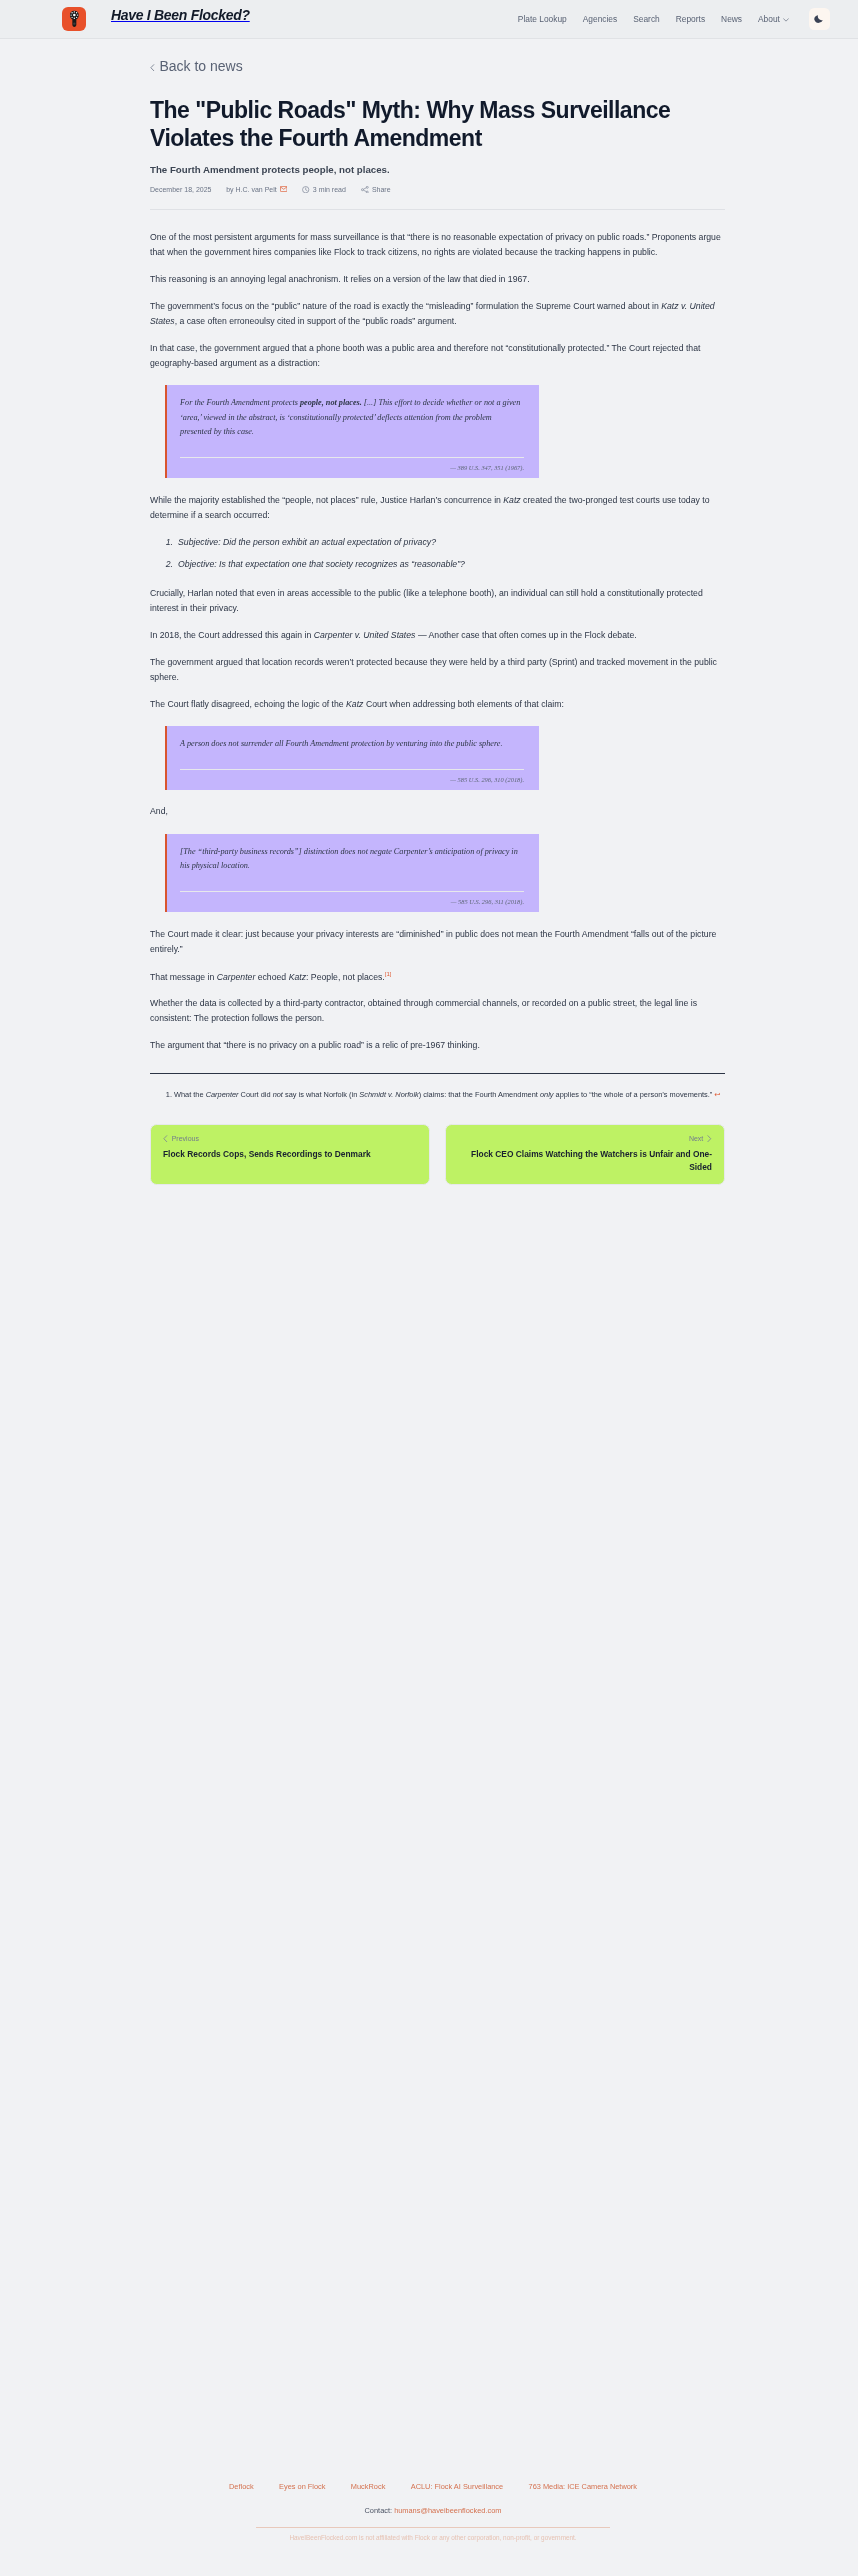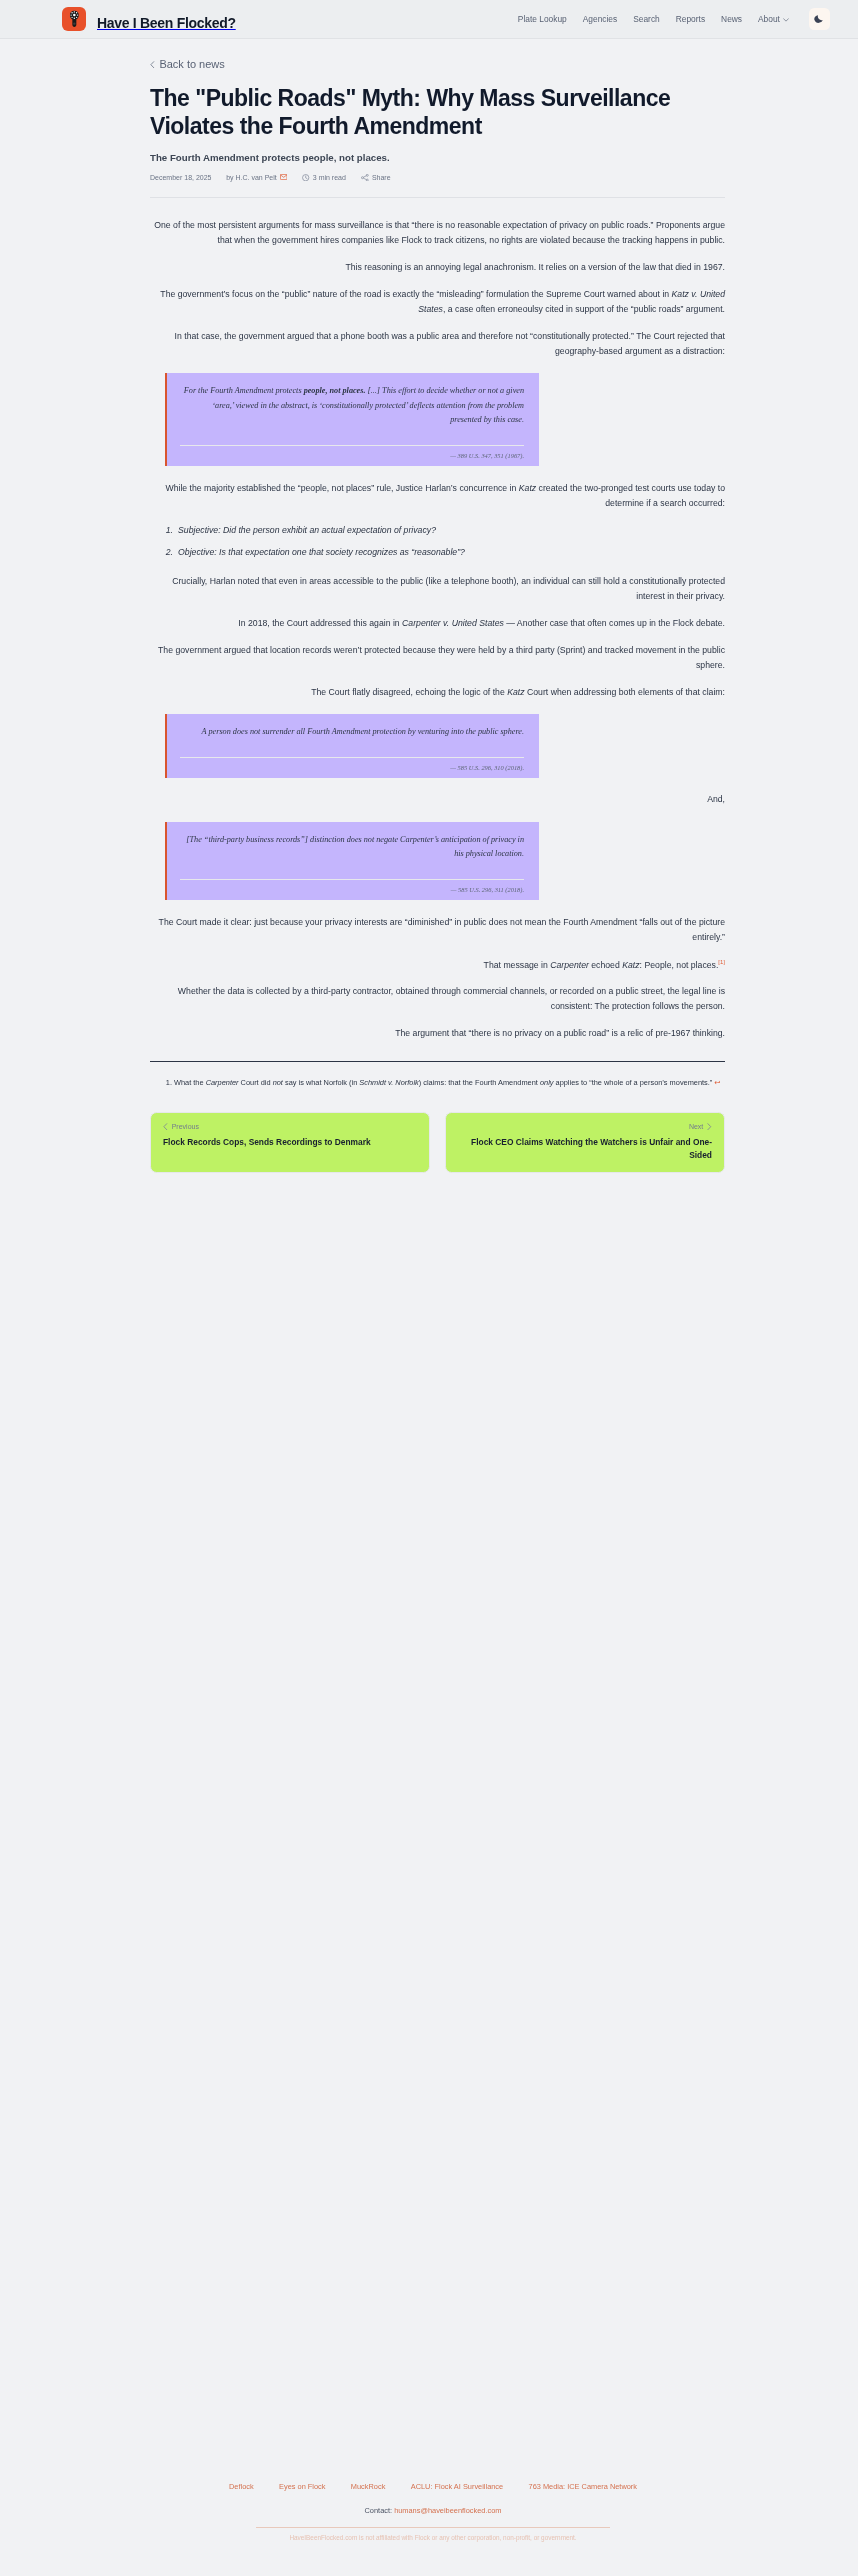--- a/index.html
+++ b/index.html
@@ -16,21 +16,21 @@
   
   .site-header {
     width: 100%;
     height: 39px;
     background: #eceef0;
     border-bottom: 0.7px solid #e0e2e5;
     display: flex;
     align-items: center;
     padding: 0 29px 0 62px;
   }
-  .brand { display: flex; align-items: flex-end; gap: 11px; }
+  .brand { display: flex; align-items: flex-start; gap: 25px; font-style: italic; }
   .logo-mark {
     width: 24px; height: 24px;
     border-radius: 6px;
     background: #e8502a;
     display: flex; align-items: center; justify-content: center;
     flex: 0 0 auto;
   }
   .brand-title {
     font-size: 14px;
     font-weight: bold;
@@ -65,24 +65,24 @@
   
   .page-wrap { padding: 0 0 0 0; }
   .article {
     width: 575px;
     margin: 0 auto;
     padding: 19px 0 0 0;
     margin-left: 150px;
   }
   .back-link {
     display: inline-flex; align-items: center; gap: 4.7px;
-    font-size: 11px;
+    font-size: 14px;
     color: #596274;
     text-decoration: none;
-    margin-bottom: 14px;
+    margin-bottom: 22px;
     cursor: pointer;
   }
 
   h1.article-title {
     font-size: 23px;
     line-height: 1.22;
     font-weight: bold;
     letter-spacing: -0.5px;
     color: #111a2b;
     margin: 0 0 12px 0;
@@ -106,21 +106,20 @@
     flex-wrap: wrap;
   }
   .meta-item { display: inline-flex; align-items: center; gap: 3.3px; white-space: nowrap; }
   .meta-item.share { cursor: pointer; }
 
   .article-body p {
     font-size: 8.7px;
     line-height: 1.72;
     color: #2c3545;
     margin: 0 0 12px 0;
-    text-align: right;
   }
   .article-body em, .article-body i { font-style: italic; }
   .fn-ref {
     color: #e0603a;
     font-size: 6px;
     vertical-align: super;
     text-decoration: none;
     cursor: pointer;
   }
 

